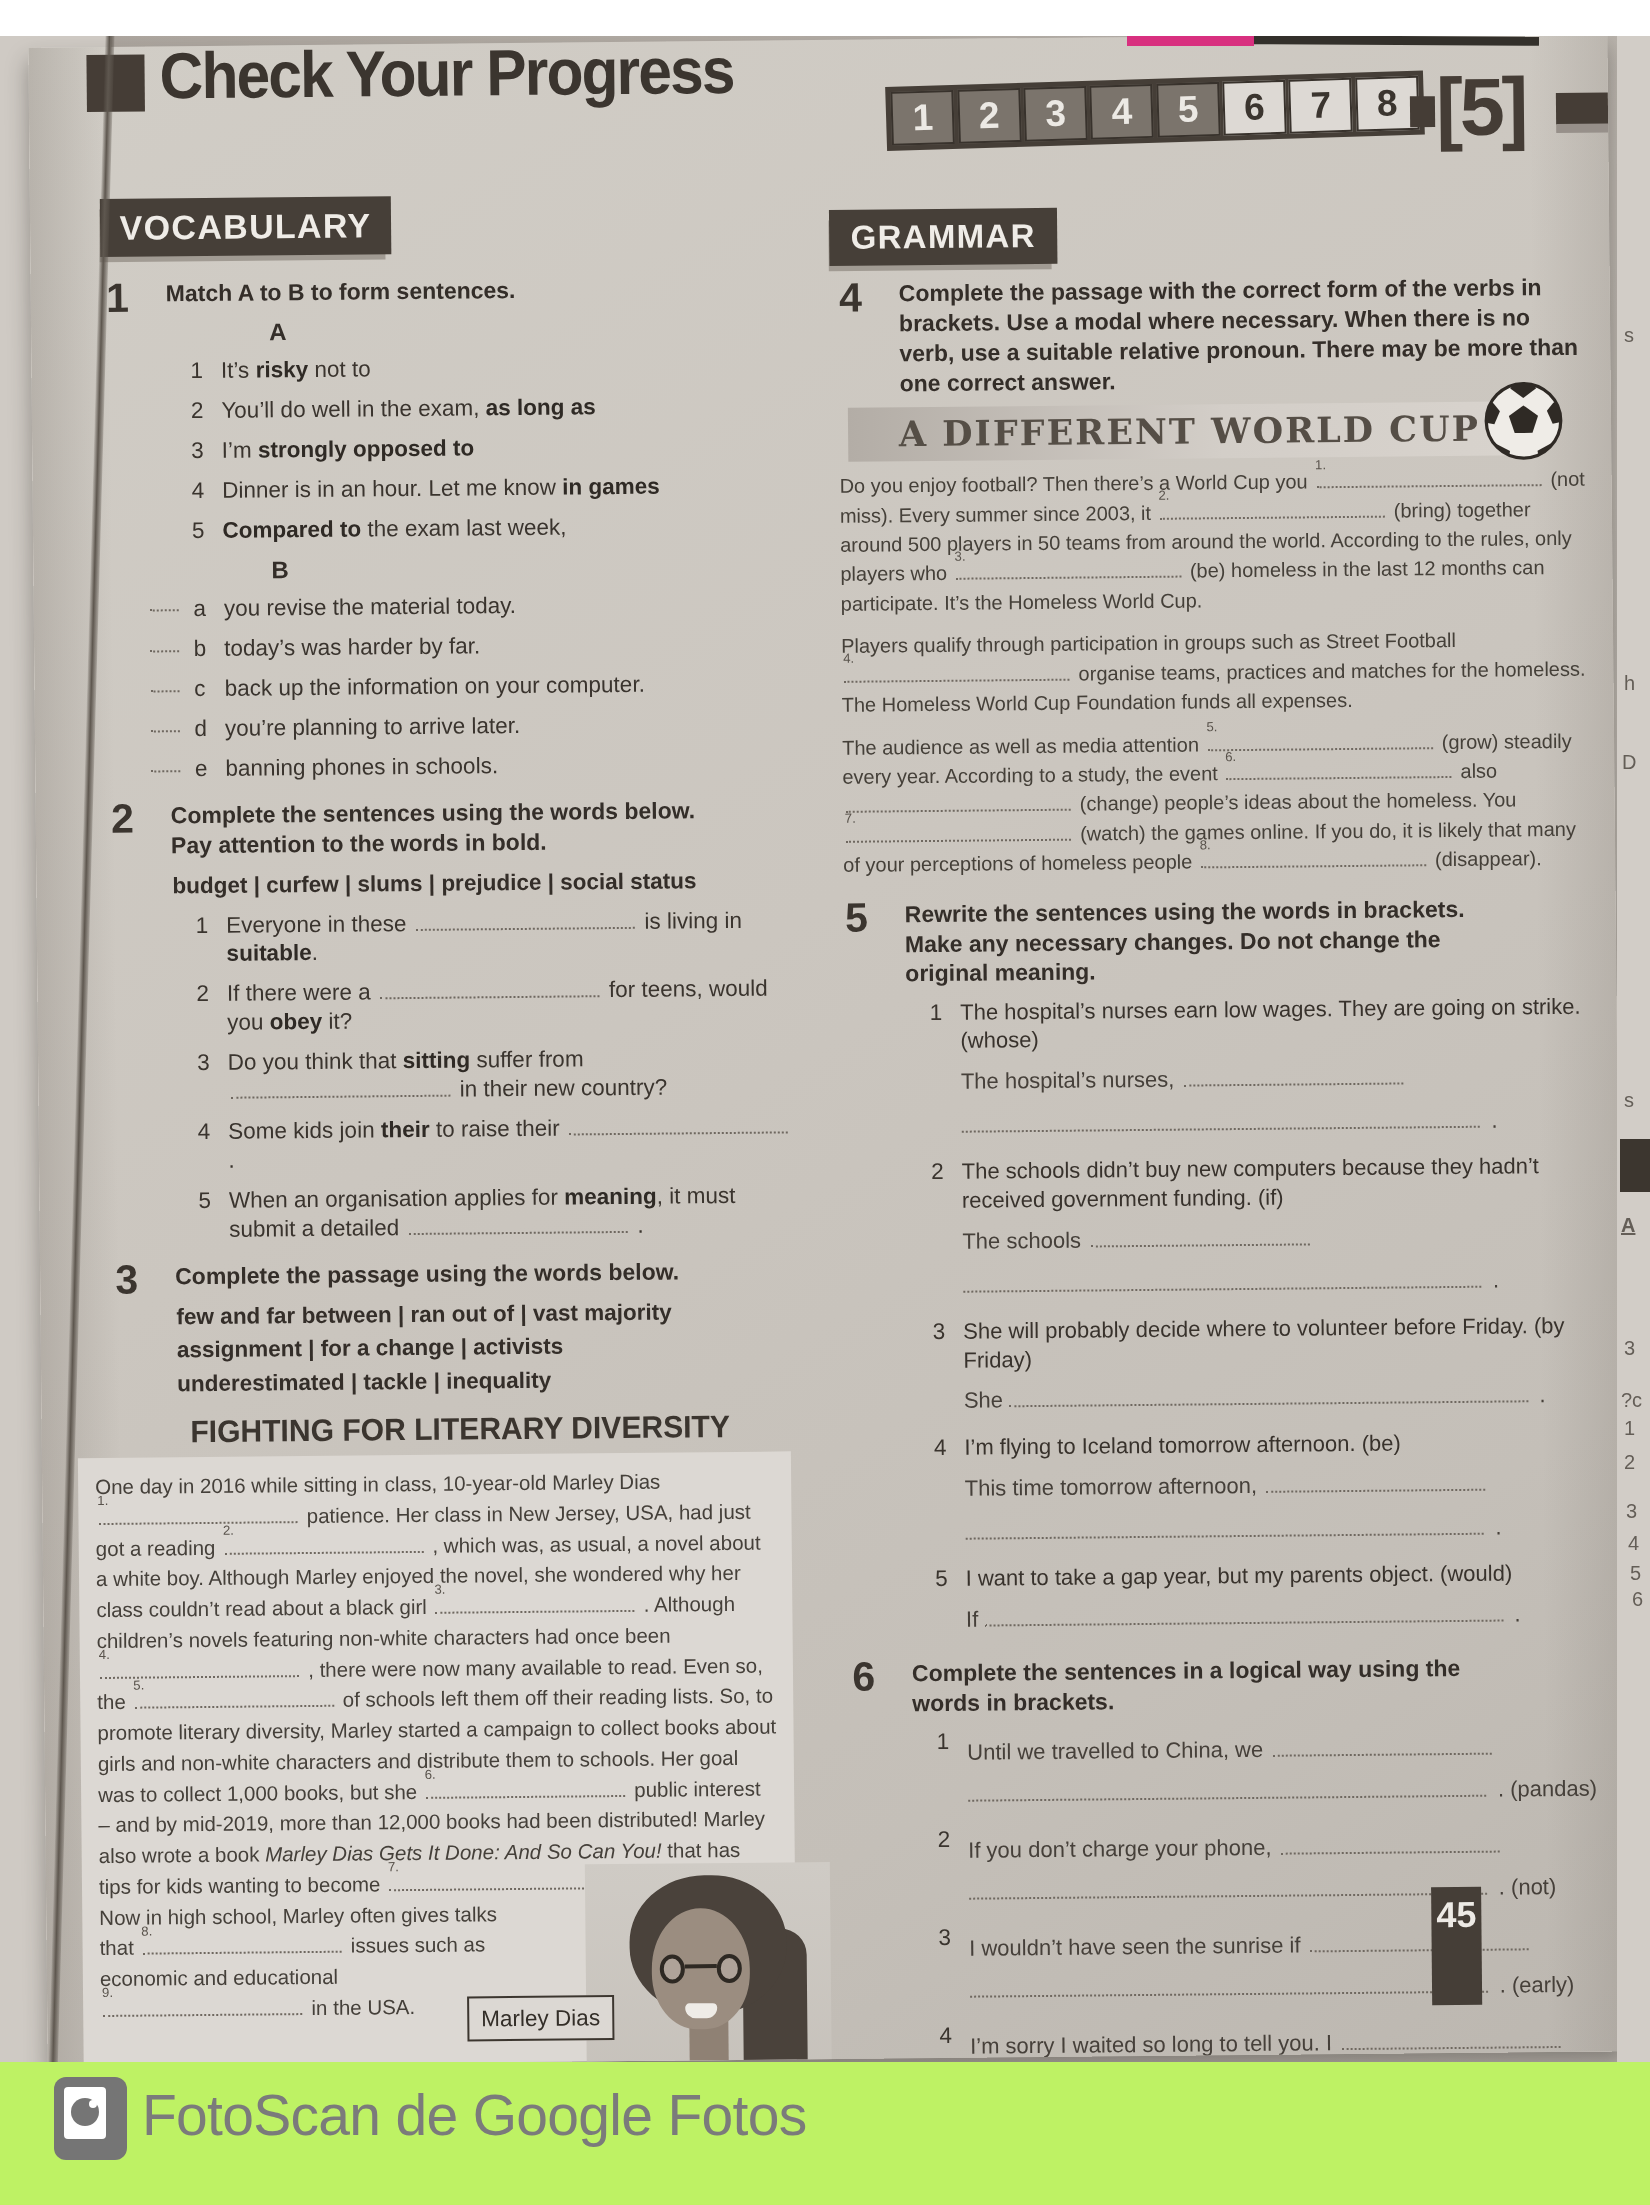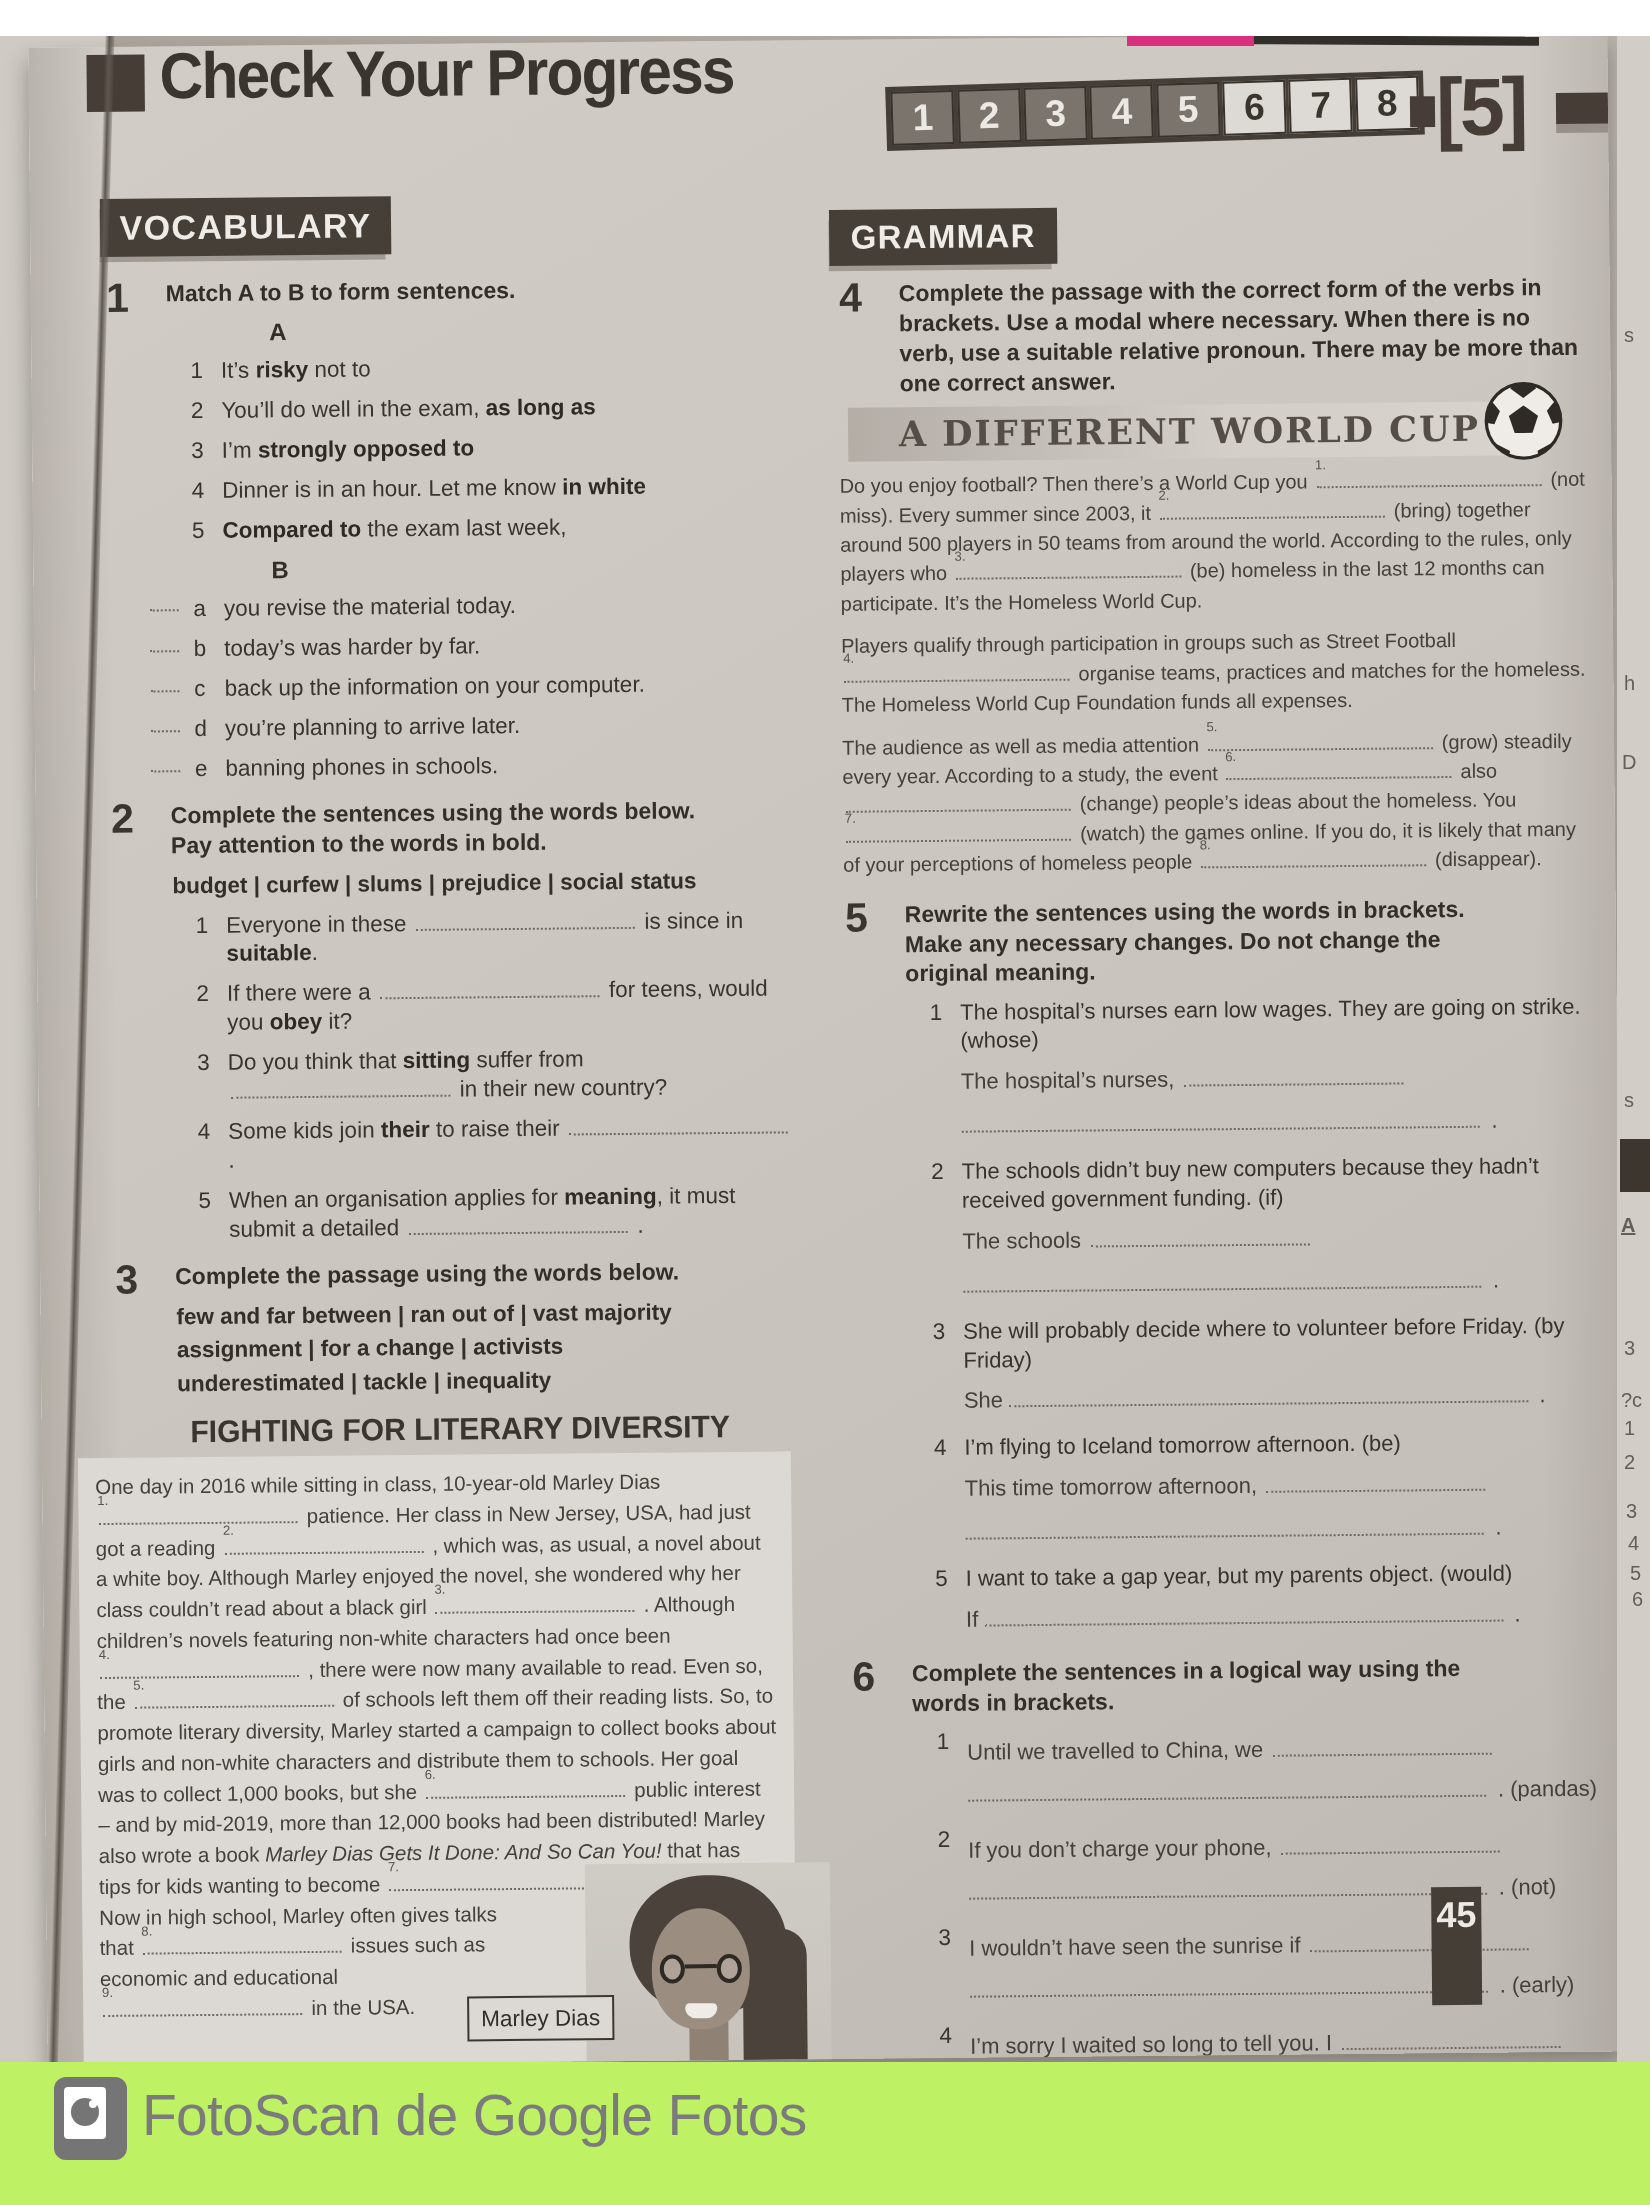--- a/index.html
+++ b/index.html
@@ -168,21 +168,21 @@
             <div class="li">
                 <span class="ln">2</span>
                 <span class="itext"><span>You’ll do well in the exam, </span><strong>as long as</strong></span>
               </div>
             <div class="li">
                 <span class="ln">3</span>
                 <span class="itext"><span>I’m </span><strong>strongly opposed to</strong></span>
               </div>
             <div class="li">
                 <span class="ln">4</span>
-                <span class="itext"><span>Dinner is in an hour. Let me know </span><strong>in white</strong></span>
+                <span class="itext"><span>Dinner is in an hour. Let me know </span><strong>in games</strong></span>
               </div>
             <div class="li">
                 <span class="ln">5</span>
                 <span class="itext"><strong>Compared to</strong><span> the exam last week,</span></span>
               </div>
           </div>
           <div class="collabel">B</div>
           <div class="list" style="margin-left:42px">
             <div class="li">
                 <span class="mini-blank"></span>
@@ -213,21 +213,21 @@
         </div>
 
         <div class="ex">
           <span class="ex-num">2</span>
           <div class="ex-instr">Complete the sentences using the words below.
 Pay attention to the words in bold.</div>
           <div class="wordbank">budget  |  curfew  |  slums  |  prejudice  |  social status</div>
           <div class="list">
             <div class="li">
                 <span class="ln">1</span>
-                <span class="itext"><span>Everyone in these </span><span class="blank"></span><span> is since in </span><strong>suitable</strong><span>.</span></span>
+                <span class="itext"><span>Everyone in these </span><span class="blank"></span><span> is living in </span><strong>suitable</strong><span>.</span></span>
               </div>
             <div class="li">
                 <span class="ln">2</span>
                 <span class="itext"><span>If there were a </span><span class="blank"></span><span> for teens, would you </span><strong>obey</strong><span> it?</span></span>
               </div>
             <div class="li">
                 <span class="ln">3</span>
                 <span class="itext"><span>Do you think that </span><strong>sitting</strong><span> suffer from </span><span class="blank"></span><span> in their new country?</span></span>
               </div>
             <div class="li">

